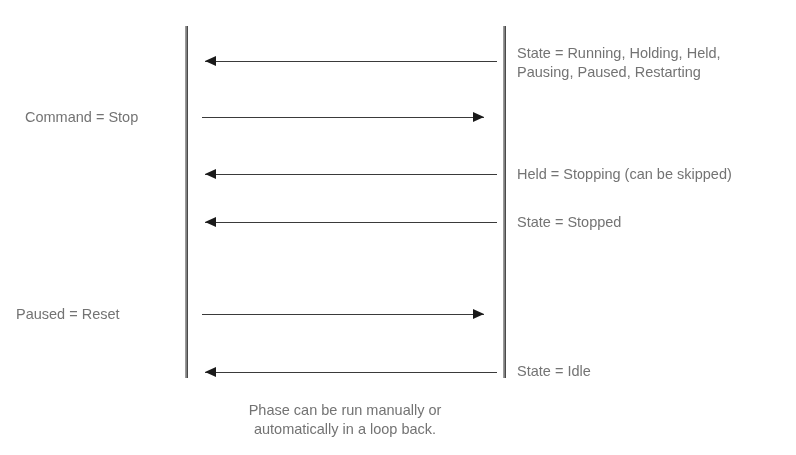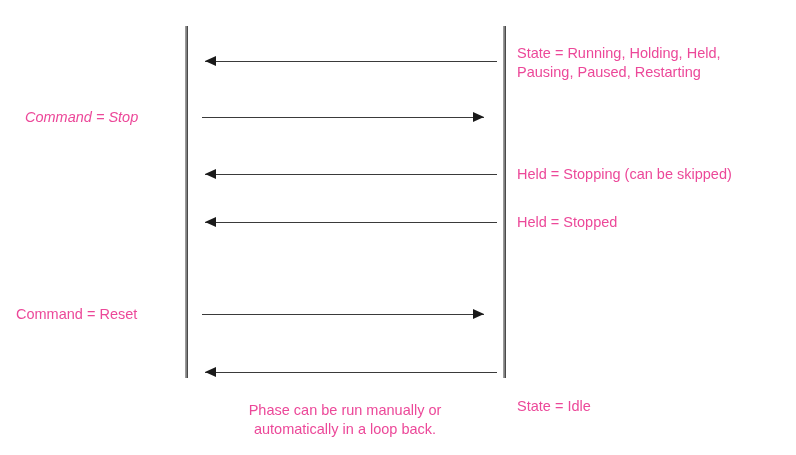--- a/index.html
+++ b/index.html
@@ -56,21 +56,21 @@
     border-right: 11px solid #1a1a1a;
   }
   .arrowhead.right {
     right: 0;
     border-left: 11px solid #1a1a1a;
   }
   .label {
     position: absolute;
     font-size: 14.5px;
     line-height: 19px;
-    color: #ec4899;
+    color: #737373;
     white-space: pre-line;
   }
   .label-left {
     text-align: left;
   }
   .label-center {
     text-align: center;
   }
 </style>
 </head>
@@ -89,43 +89,43 @@
     <div class="msg-line"></div>
     <div class="arrowhead left"></div>
   </div>
   <div class="label label-left" style="left:517px; top:44px; width:272px;">State = Running, Holding, Held,
 Pausing, Paused, Restarting</div>
 
   <div class="msg" style="left:202px; top:112px; width:282px;">
     <div class="msg-line"></div>
     <div class="arrowhead right"></div>
   </div>
-  <div class="label label-left" style="left:25px; top:108px; width:160px;font-style:italic;">Command = Stop</div>
+  <div class="label label-left" style="left:25px; top:108px; width:160px;">Command = Stop</div>
 
   <div class="msg" style="left:205px; top:169px; width:292px;">
     <div class="msg-line"></div>
     <div class="arrowhead left"></div>
   </div>
   <div class="label label-left" style="left:517px; top:165px; width:276px;">Held = Stopping (can be skipped)</div>
 
   <div class="msg" style="left:205px; top:217px; width:292px;">
     <div class="msg-line"></div>
     <div class="arrowhead left"></div>
   </div>
-  <div class="label label-left" style="left:517px; top:213px; width:240px;">Held = Stopped</div>
+  <div class="label label-left" style="left:517px; top:213px; width:240px;">State = Stopped</div>
 
 
   <div class="msg" style="left:202px; top:309px; width:282px;">
     <div class="msg-line"></div>
     <div class="arrowhead right"></div>
   </div>
-  <div class="label label-left" style="left:16px; top:305px; width:170px;">Command = Reset</div>
+  <div class="label label-left" style="left:16px; top:305px; width:170px;">Paused = Reset</div>
 
   <div class="msg" style="left:205px; top:367px; width:292px;">
     <div class="msg-line"></div>
     <div class="arrowhead left"></div>
   </div>
-  <div class="label label-left" style="left:517px; top:362px; width:200px;margin-top:35px;">State = Idle</div>
+  <div class="label label-left" style="left:517px; top:362px; width:200px;">State = Idle</div>
 
   <div class="label label-center" style="left:195px; top:401px; width:300px;">Phase can be run manually or
 automatically in a loop back.</div>
 
 </div>
 
 </body></html>

